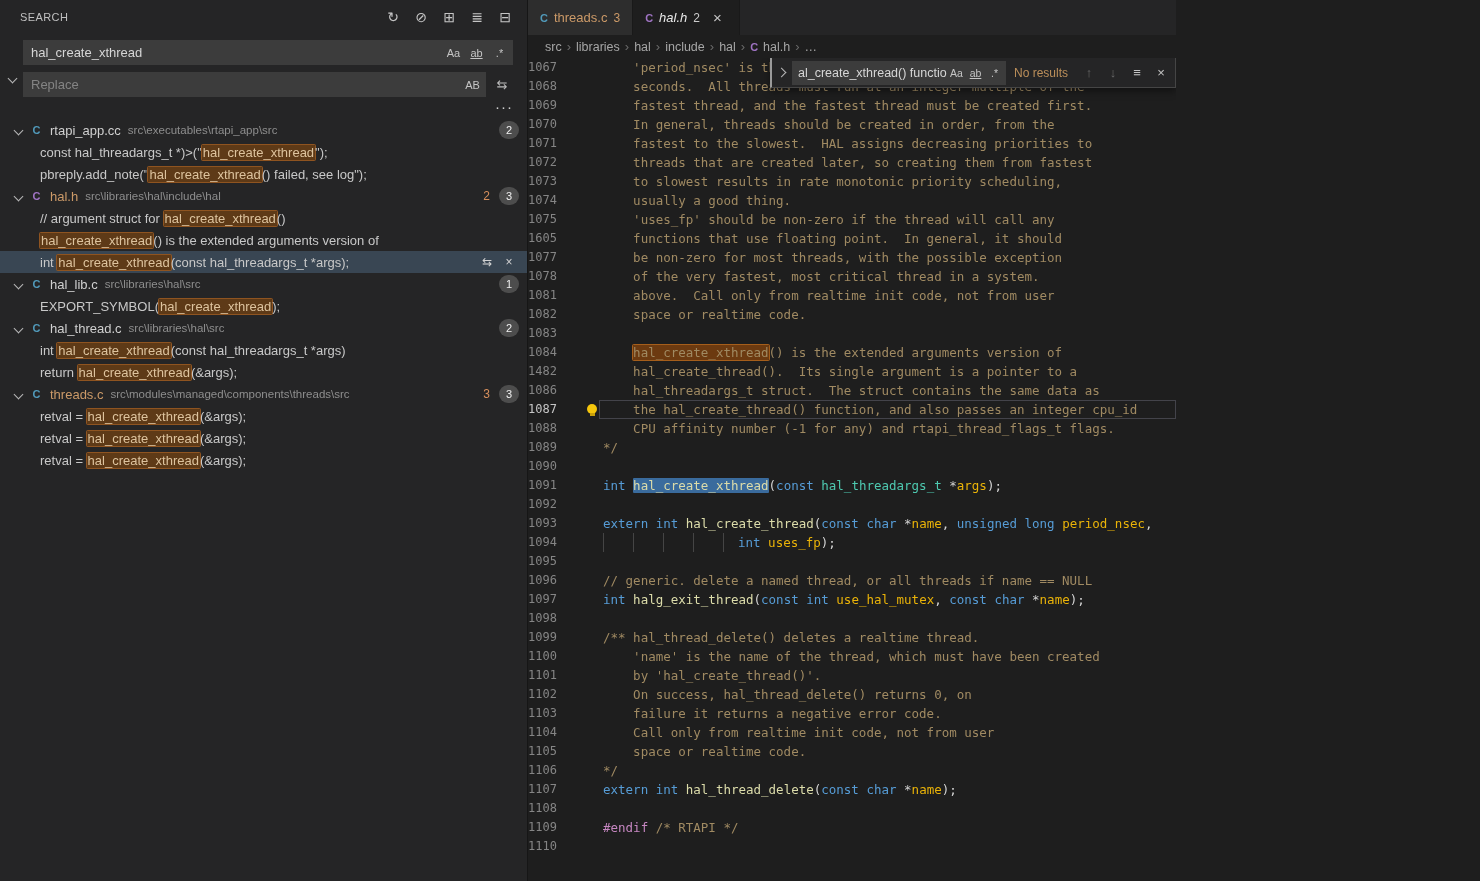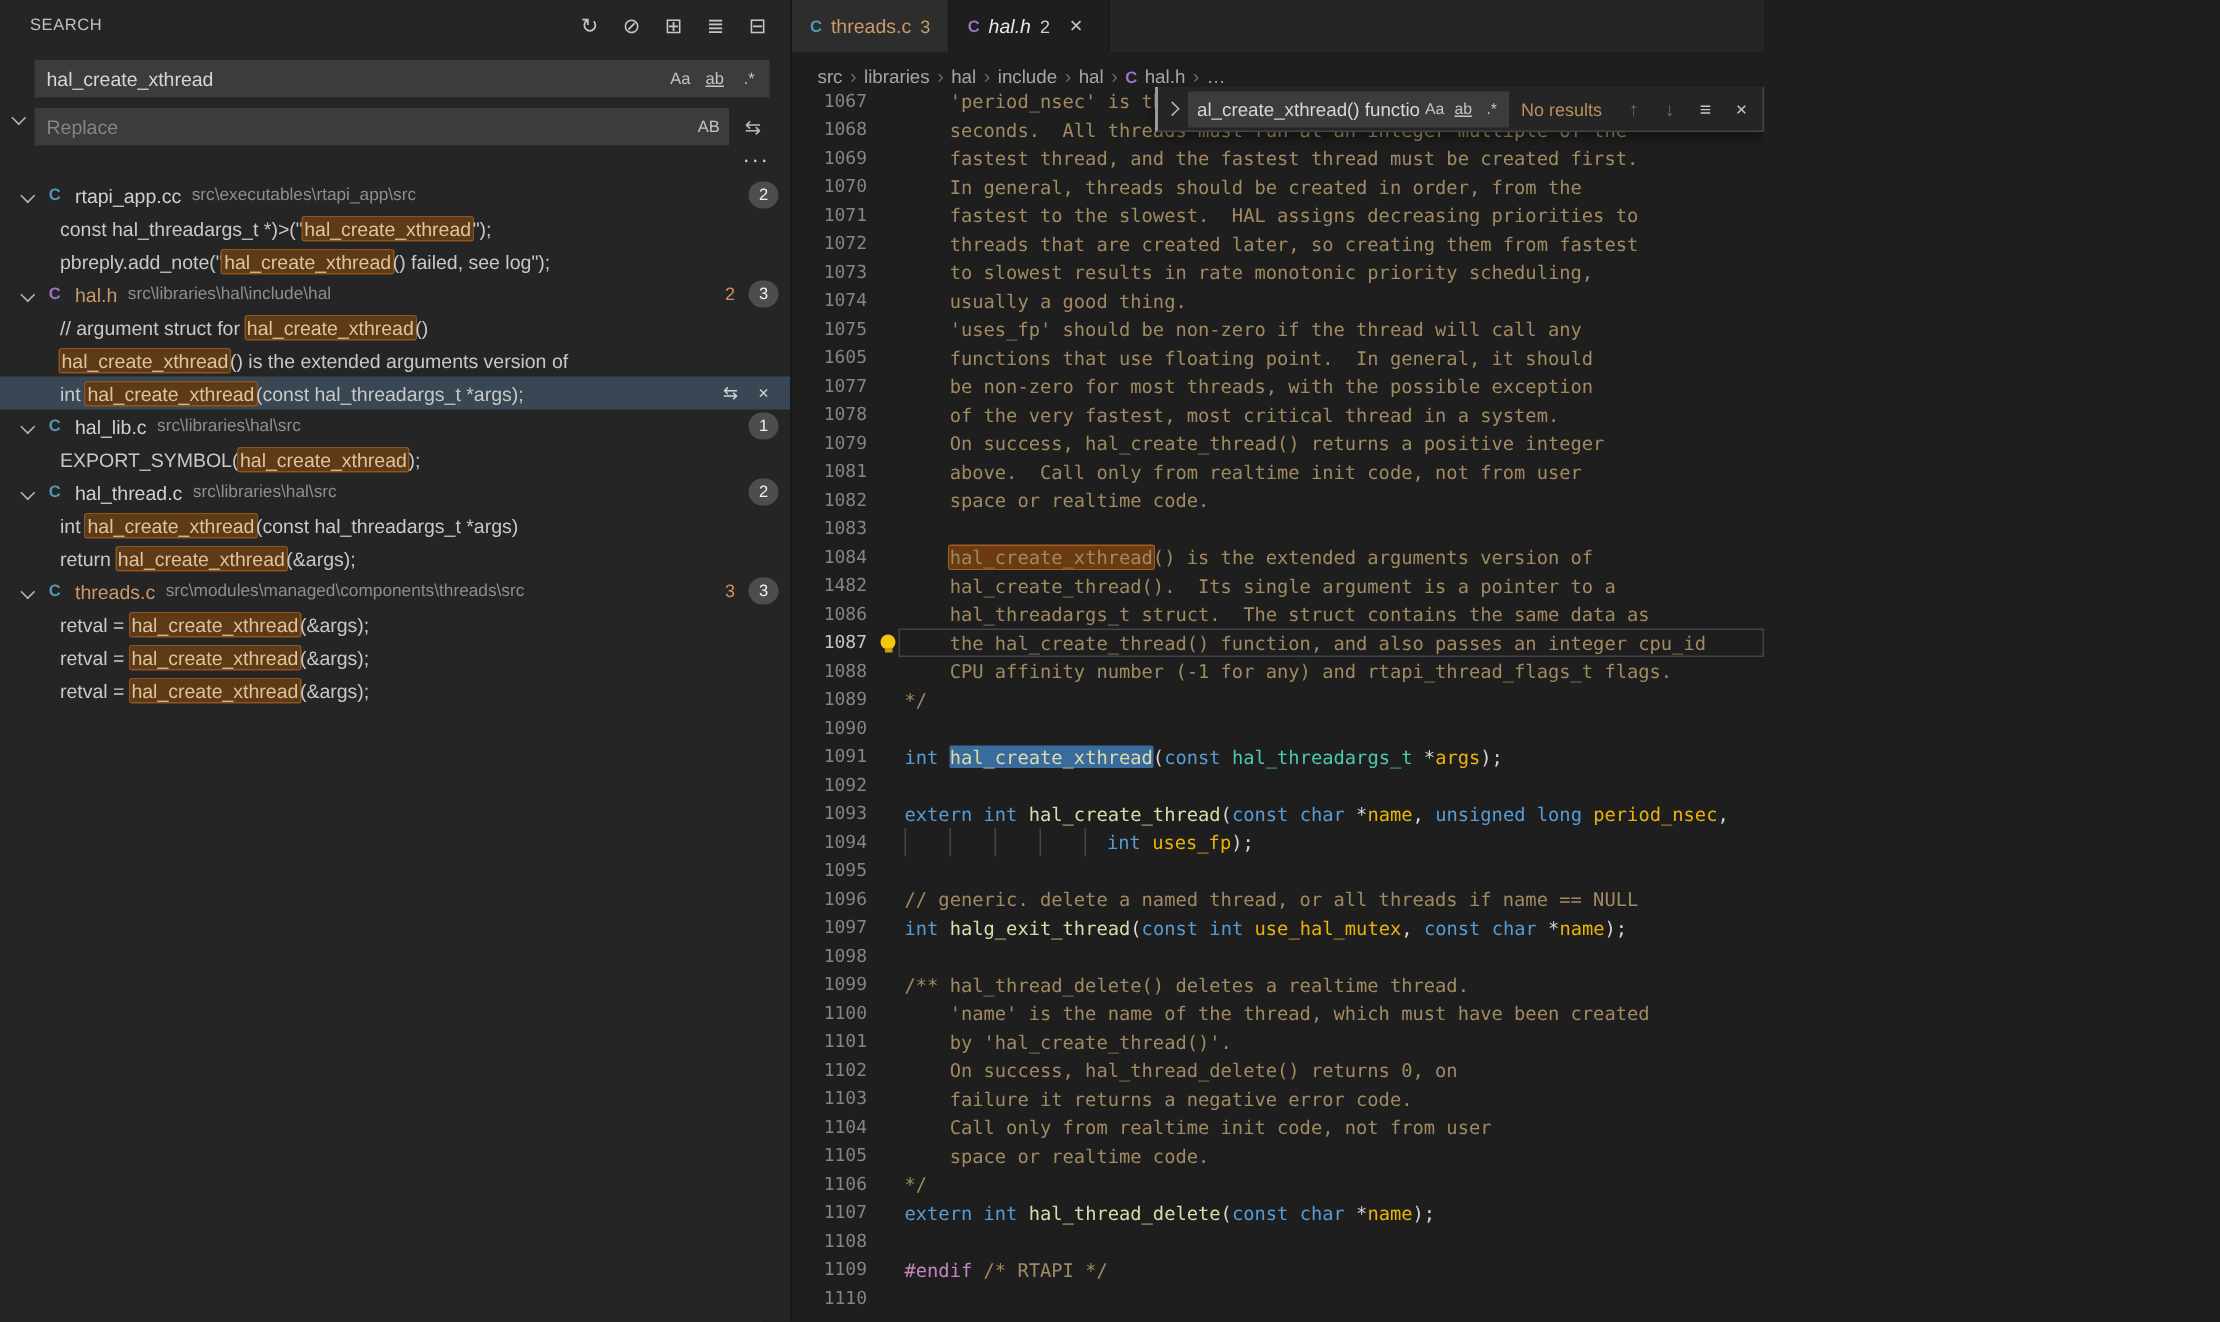--- a/index.html
+++ b/index.html
@@ -48,29 +48,29 @@
 
   
   .editor-col{flex:1;display:flex;flex-direction:column;min-width:0;background:#1e1e1e;border-left:1px solid #161616}
   .tabbar{height:35px;background:#252526;display:flex;flex:none}
   .tab{display:flex;align-items:center;gap:6px;padding:0 12px;font-size:13px;background:#2d2d2d;color:#9b9b9b;border-right:1px solid #191919;cursor:pointer}
   .tab.active{background:#1e1e1e;color:#e8e8e8}
   .tab-icon{font-weight:700;font-size:11px}
   .tab-label.italic{font-style:italic}
   .tab-badge{font-size:12px}
   .tab-close{width:19px;height:19px;display:flex;align-items:center;justify-content:center;font-size:15px;color:#c5c5c5;border-radius:4px;margin-left:2px}
-  .breadcrumb{height:23px;background:#1e1e1e;display:flex;align-items:flex-end;gap:5px;padding-left:17px;font-size:12.5px;color:#a6a6a6;flex:none}
+  .breadcrumb{height:23px;background:#1e1e1e;display:flex;align-items:center;gap:5px;padding-left:17px;font-size:12.5px;color:#a6a6a6;flex:none}
   .crumb{cursor:pointer}
   .crumb-sep{color:#6a6a6a;font-size:13px}
   .crumb-file-icon{font-weight:700;font-size:11px}
 
   .editor{position:relative;flex:1;overflow:hidden}
   .code-lines{position:absolute;inset:0;font-family:"DejaVu Sans Mono",monospace;font-size:12.5px;line-height:19px}
   .code-line{position:relative;height:19px;padding-left:75px;white-space:pre}
-  .ln{position:absolute;left:0;top:0;width:50px;text-align:right;color:#858585;font-size:12px;font-family:"DejaVu Sans Mono",monospace}
+  .ln{position:absolute;left:0;top:0;width:50px;text-align:left;color:#858585;font-size:12px;font-family:"DejaVu Sans Mono",monospace}
   .code-line.current .ln{color:#c6c6c6}
   .code-line.current::after{content:"";position:absolute;left:71px;right:0;top:0;bottom:0;border:1px solid #43434a;pointer-events:none}
   .tk-c{color:#a08a62}.tk-k{color:#569cd6}.tk-t{color:#4ec9b0}.tk-f{color:#dcdcaa}
   .tk-v{color:#eab308}.tk-d{color:#d4d4d4}.tk-p{color:#c586c0}
   .tk-hlo{background:#6c3a10;box-shadow:0 0 0 1px #a55e1b;border-radius:1px}
   .tk-hlb{background:#3a6b9d;border-radius:1px}
   .tk-g30,.tk-g15{display:inline-block;height:19px;vertical-align:top;border-left:1px solid #454545}
   .tk-g30{width:30px}.tk-g15{width:15px}
   .bulb{position:absolute;left:59px;top:4px;width:10px;height:10px;border-radius:50%;background:#f5c60c;cursor:pointer}
   .bulb::after{content:"";position:absolute;left:2.5px;top:9px;width:5px;height:3px;background:#c9a00a}
@@ -274,21 +274,20 @@
           <div class="code-line"><span class="ln">1069</span><span class="code-text"><span class="tk-c">    fastest thread, and the fastest thread must be created first.</span></span></div>
           <div class="code-line"><span class="ln">1070</span><span class="code-text"><span class="tk-c">    In general, threads should be created in order, from the</span></span></div>
           <div class="code-line"><span class="ln">1071</span><span class="code-text"><span class="tk-c">    fastest to the slowest.  HAL assigns decreasing priorities to</span></span></div>
           <div class="code-line"><span class="ln">1072</span><span class="code-text"><span class="tk-c">    threads that are created later, so creating them from fastest</span></span></div>
           <div class="code-line"><span class="ln">1073</span><span class="code-text"><span class="tk-c">    to slowest results in rate monotonic priority scheduling,</span></span></div>
           <div class="code-line"><span class="ln">1074</span><span class="code-text"><span class="tk-c">    usually a good thing.</span></span></div>
           <div class="code-line"><span class="ln">1075</span><span class="code-text"><span class="tk-c">    'uses_fp' should be non-zero if the thread will call any</span></span></div>
           <div class="code-line"><span class="ln">1605</span><span class="code-text"><span class="tk-c">    functions that use floating point.  In general, it should</span></span></div>
           <div class="code-line"><span class="ln">1077</span><span class="code-text"><span class="tk-c">    be non-zero for most threads, with the possible exception</span></span></div>
           <div class="code-line"><span class="ln">1078</span><span class="code-text"><span class="tk-c">    of the very fastest, most critical thread in a system.</span></span></div>
-          <div class="code-line"><span class="ln">1079</span><span class="code-text"><span class="tk-c">    On success, hal_create_thread() returns a positive integer</span></span></div>
           <div class="code-line"><span class="ln">1081</span><span class="code-text"><span class="tk-c">    above.  Call only from realtime init code, not from user</span></span></div>
           <div class="code-line"><span class="ln">1082</span><span class="code-text"><span class="tk-c">    space or realtime code.</span></span></div>
           <div class="code-line"><span class="ln">1083</span><span class="code-text"></span></div>
           <div class="code-line"><span class="ln">1084</span><span class="code-text"><span class="tk-c">    </span><span class="tk-c tk-hlo">hal_create_xthread</span><span class="tk-c">() is the extended arguments version of</span></span></div>
           <div class="code-line"><span class="ln">1482</span><span class="code-text"><span class="tk-c">    hal_create_thread().  Its single argument is a pointer to a</span></span></div>
           <div class="code-line"><span class="ln">1086</span><span class="code-text"><span class="tk-c">    hal_threadargs_t struct.  The struct contains the same data as</span></span></div>
           <div class="code-line current"><span class="ln">1087</span><span class="bulb"></span><span class="code-text"><span class="tk-c">    the hal_create_thread() function, and also passes an integer cpu_id</span></span></div>
           <div class="code-line"><span class="ln">1088</span><span class="code-text"><span class="tk-c">    CPU affinity number (-1 for any) and rtapi_thread_flags_t flags.</span></span></div>
           <div class="code-line"><span class="ln">1089</span><span class="code-text"><span class="tk-c">*/</span></span></div>
           <div class="code-line"><span class="ln">1090</span><span class="code-text"></span></div>

